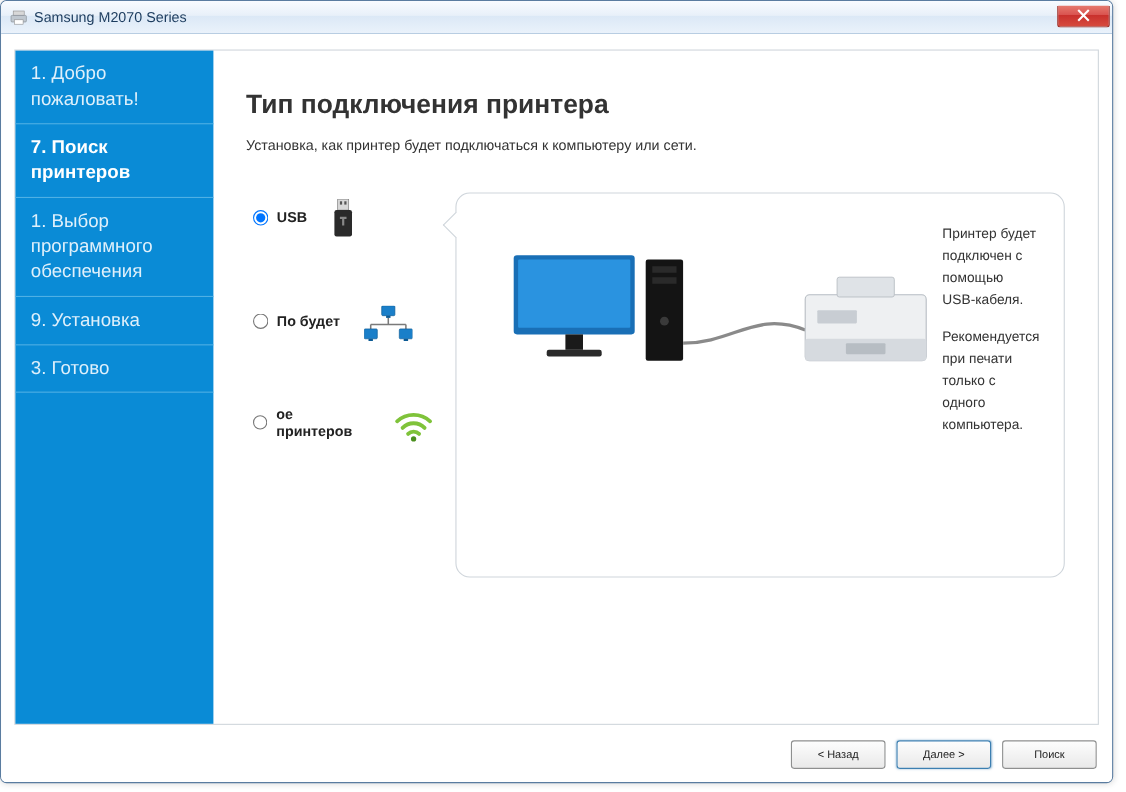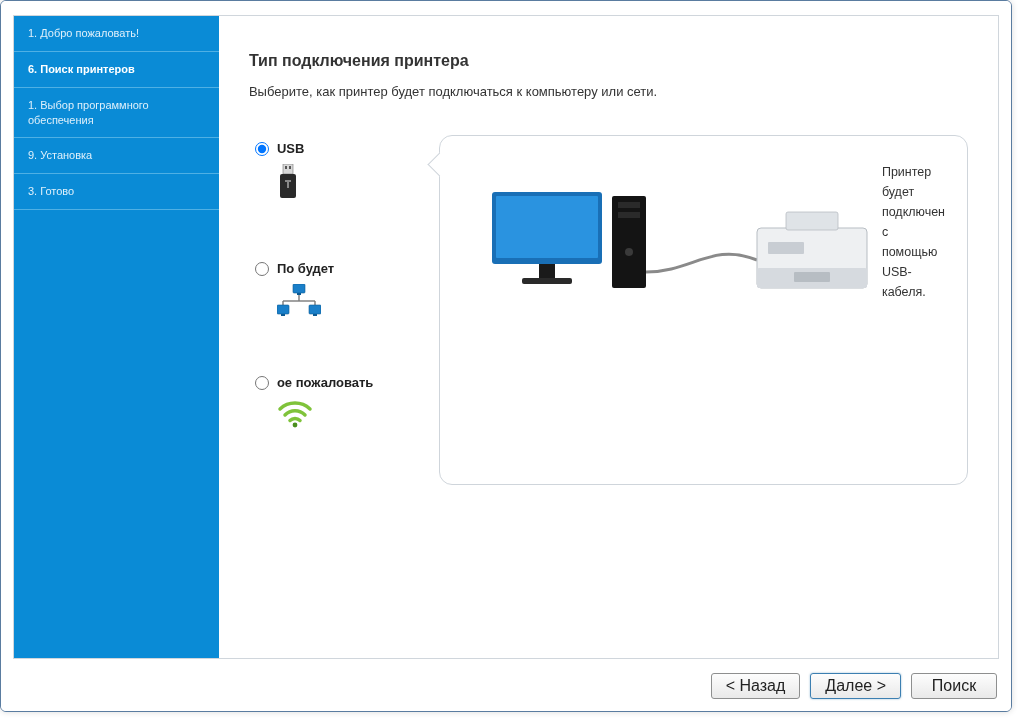--- a/index.html
+++ b/index.html
@@ -84,34 +84,34 @@
   .sidebar {
     width: 252px;
     background: #0a8bd6;
     display: flex;
     flex-direction: column;
   }
   .step {
     padding: 10px 14px;
     color: #dff0fb;
     border-bottom: 1px solid #4fb0e4;
-    font-size: 11px;
+    font-size: 17px;
     line-height: 1.35;
   }
   .step.active {
     color: #ffffff;
     font-weight: 700;
   }
   .main {
     flex: 1;
     padding: 36px 30px 20px 30px;
     position: relative;
   }
   .main h1 {
-    font-size: 16px;
+    font-size: 24px;
     font-weight: 700;
     color: #333;
     margin-bottom: 14px;
   }
   .subtitle {
     font-size: 13px;
     color: #333;
     margin-bottom: 36px;
   }
   .layout {
@@ -121,22 +121,21 @@
   .options-col {
     width: 170px;
     display: flex;
     flex-direction: column;
     gap: 56px;
     padding-top: 6px;
     padding-left: 6px;
   }
   .option {
     display: flex;
-    flex-direction: column;
-    align-items: flex-start;
+    align-items: center;
   }
   .option-head {
     display: flex;
     align-items: center;
     gap: 8px;
     margin-bottom: 8px;
   }
   .option-head input[type=radio] {
     width: 14px; height: 14px;
   }
@@ -190,52 +189,69 @@
     display: flex;
     gap: 10px;
   }
   .btn {
     min-width: 86px;
     height: 26px;
     padding: 0 14px;
     background: linear-gradient(to bottom, #fdfdfd, #e9e9e9);
     border: 1px solid #8e8f8f;
     border-radius: 3px;
-    font-size: 16px;
+    font-size: 10px;
     color: #222;
     display: inline-flex;
     align-items: center;
     justify-content: center;
     cursor: pointer;
   }
   .btn.default {
     border-color: #3c7fb1;
     box-shadow: 0 0 2px rgba(60,127,177,0.6);
   }
 </style>
 </head>
 <body>
 
 <div class="window">
 
+  <div class="titlebar">
+    <span class="app-icon">
+      <svg viewBox="0 0 16 16">
+          <rect x="3" y="2" width="10" height="4" fill="#d8d8d8" stroke="#888" stroke-width="0.5"></rect>
+          <rect x="1" y="6" width="14" height="6" rx="1" fill="#bfc7cf" stroke="#7a828a" stroke-width="0.5"></rect>
+          <rect x="4" y="10" width="8" height="4" fill="#fff" stroke="#888" stroke-width="0.5"></rect>
+        </svg>
+    </span>
+    <span class="title">Samsung M2070 Series</span>
+    <div class="win-buttons">
+      <div class="win-btn close">
+        <svg viewBox="0 0 10 10">
+            <path d="M1 1 L9 9 M9 1 L1 9" stroke="#fff" stroke-width="1.6"></path>
+          </svg>
+      </div>
+    </div>
+  </div>
 
   <div class="content-area">
     <div class="content-inner">
 
       <div class="sidebar">
         <div class="step">1. Добро пожаловать!</div>
-        <div class="step active">6. Поиск принтеров</div>
+        <div class="step active">7. Поиск принтеров</div>
         <div class="step">1. Выбор программного обеспечения</div>
         <div class="step">9. Установка</div>
         <div class="step">3. Готово</div>
       </div>
 
       <div class="main">
         <h1>Тип подключения принтера</h1>
-        <div class="subtitle">Выберите, как принтер будет подключаться к компьютеру или сети.</div>
+        <div class="subtitle">Установка, как принтер будет подключаться к компьютеру или сети.</div>
 
         <div class="layout">
 
           <div class="options-col">
 
             <div class="option">
               <label class="option-head">
                 <input type="radio" name="conn" checked="" style="">
                 <span class="option-label">USB</span>
               </label>
@@ -267,21 +283,21 @@
                   <rect x="4" y="30" width="4" height="2" fill="#0b5a94"></rect>
                   <rect x="32" y="21" width="12" height="9" rx="1" fill="#1a7fc9" stroke="#0b5a94" stroke-width="0.6"></rect>
                   <rect x="36" y="30" width="4" height="2" fill="#0b5a94"></rect>
                 </svg>
               </span>
             </div>
 
             <div class="option">
               <label class="option-head">
                 <input type="radio" name="conn" style="">
-                <span class="option-label">ое пожаловать</span>
+                <span class="option-label">ое принтеров</span>
               </label>
               <span class="option-icon">
                 <svg width="36" height="30" viewBox="0 0 36 30">
                   <path d="M3 11 a22 22 0 0 1 30 0" stroke="#7fc33a" stroke-width="3.5" fill="none" stroke-linecap="round"></path>
                   <path d="M8 17 a14 14 0 0 1 20 0" stroke="#7fc33a" stroke-width="3.5" fill="none" stroke-linecap="round"></path>
                   <path d="M13 22.5 a7 7 0 0 1 10 0" stroke="#7fc33a" stroke-width="3.5" fill="none" stroke-linecap="round"></path>
                   <circle cx="18" cy="27" r="2.4" fill="#4a8f1e"></circle>
                 </svg>
               </span>
             </div>
@@ -306,20 +322,21 @@
 
                 <rect x="295" y="46" width="110" height="60" rx="4" fill="#eef0f2" stroke="#b7bdc3" stroke-width="1"></rect>
                 <rect x="295" y="86" width="110" height="20" rx="2" fill="#d6dadf"></rect>
                 <rect x="324" y="30" width="52" height="18" rx="2" fill="#dfe3e7" stroke="#b7bdc3" stroke-width="0.8"></rect>
                 <rect x="306" y="60" width="36" height="12" rx="1" fill="#c8cdd3"></rect>
                 <rect x="332" y="90" width="36" height="10" rx="1" fill="#b7bdc3"></rect>
               </svg>
             </div>
             <div class="desc">
               <p>Принтер будет подключен с помощью USB-кабеля.</p>
+              <p>Рекомендуется при печати только с одного компьютера.</p>
             </div>
           </div>
 
         </div>
       </div>
 
     </div>
 
     <div class="button-row">
       <button class="btn">&lt; Назад</button>

